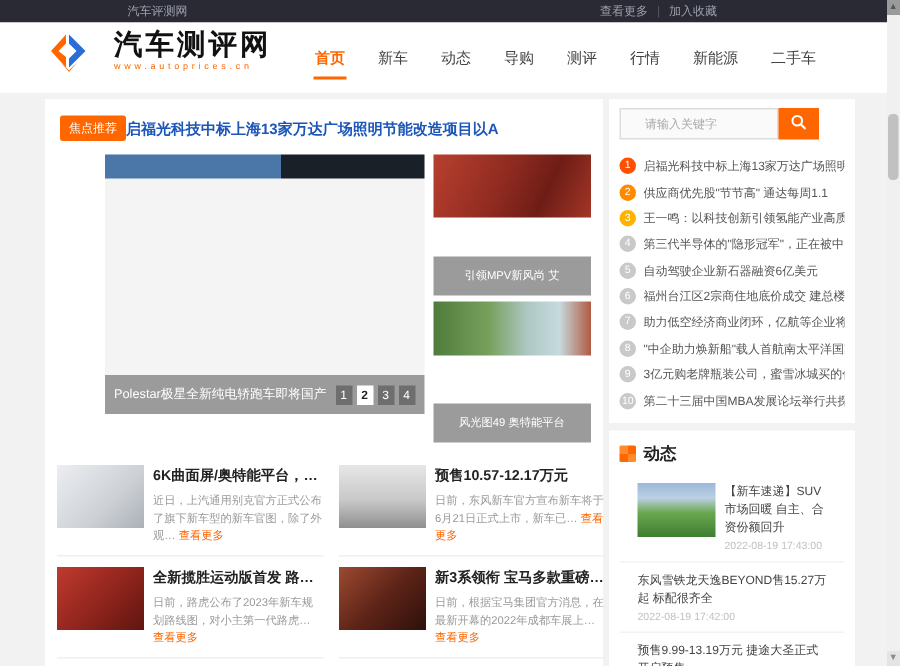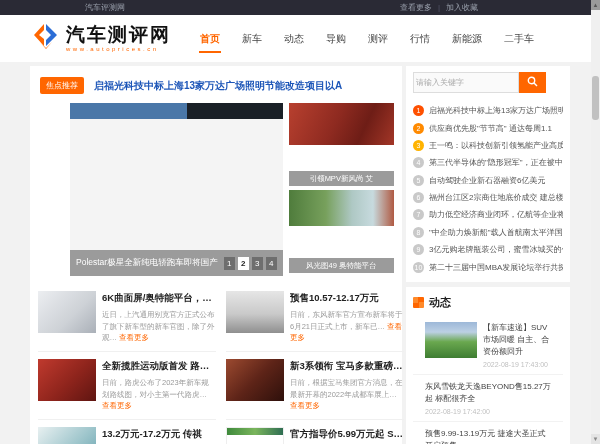--- a/index.html
+++ b/index.html
@@ -4,52 +4,52 @@
 <style>
   * { margin:0; padding:0; box-sizing:border-box; }
   html,body { width:600px; height:444px; overflow:hidden; background:#f2f2f2;
     font-family:"Liberation Sans","DejaVu Sans",sans-serif; }
   .topbar { height:15px; background:#2a2a35; color:#9aa0ac; font-size:8px;
     display:flex; align-items:center; justify-content:space-between; padding:0 32px 0 85px;gap:12px; }
   .topbar a { color:#9aa0ac; text-decoration:none; }
   .topbar .tlinks { display:flex; gap:6px; align-items:center; padding-right:90px; }
   .topbar .sep { color:#55566a; }
   .header { height:47px; background:#fff; display:flex; align-items:center; padding:0 30px; }
-  .logo { display:flex; align-items:center; gap:6px; margin-right:18px; }
+  .logo { display:flex; align-items:flex-start; gap:16px; margin-right:18px; }
   .logo-txt .t1 { font-size:19px; font-weight:bold; color:#111; letter-spacing:2px; line-height:1; }
   .logo-txt .t2 { font-size:6px; color:#ff6600; letter-spacing:2.5px; margin-top:2px; }
   .nav { display:flex; gap:0; align-items:center; }
   .nav-item { font-size:10px; color:#444; padding:8px 11px; cursor:pointer; position:relative; }
   .nav-item.active { color:#ff6600; font-weight:bold; }
   .nav-item.active::after { content:""; position:absolute; left:10px; right:10px; bottom:1px;
     height:2px; background:#ff6600; }
   .page { width:540px; margin:4px 0 0 30px; display:flex; gap:4px; }
   .colL { width:372px; background:#fff; padding:7px 8px; }
   .colR { width:164px; background:transparent; }
   .rblock { background:#fff; padding:6px 7px; }
   
-  .notice { display:flex; align-items:center; gap:10px; padding:4px 0 9px 2px; }
+  .notice { display:flex; align-items:center; gap:0; padding:4px 0 9px 2px; }
   .badge-btn { background:#ff6600; color:#fff; font-size:8px; padding:3px 6px; border-radius:2px;
     border:none; white-space:nowrap; cursor:pointer; }
   .headline { color:#1d56b8; font-size:10px; font-weight:bold; text-decoration:none;
     white-space:nowrap; overflow:hidden; }
   
   .carousel { display:flex; gap:6px; }
   .c-main { width:234px; display:flex; flex-direction:column;margin-left:32px; }
   .c-main-img { height:147px; background:#f4f4f4; position:relative; }
   .c-strip { height:16px; background:linear-gradient(90deg,#4a77a8 0 55%,#1a2027 55% 100%); }
   .c-cap { height:26px; background:#9b9b9b; color:#fff; font-size:8.5px; display:flex;
     align-items:center; padding:0 6px; gap:3px; }
   .c-cap .cap-t { flex:1; overflow:hidden; white-space:nowrap; }
   .pg { width:11px; height:13px; background:#6e6e6e; color:#fff; font-size:8px; display:flex;
     align-items:center; justify-content:center; cursor:pointer; }
   .pg.active { background:#fff; color:#222; font-weight:bold; }
   .c-side { width:116px; display:flex; flex-direction:column; }
   .s-img1 { height:42px; background:linear-gradient(115deg,#b8402f 0%,#8e2a20 45%,#6e1d16 70%,#a33627 100%); }
-  .s-cap { height:15px; background:#9b9b9b; color:#fff; font-size:7.5px; display:flex;
+  .s-cap { height:26px; background:#9b9b9b; color:#fff; font-size:7.5px; display:flex;
     align-items:center; justify-content:center; white-space:nowrap; overflow:hidden; }
   .s-cap1 { margin-top:26px; }
   .s-img2 { height:36px; margin-top:4px;
     background:linear-gradient(90deg,#4f7c3c 0%,#77a05c 35%,#aec8c4 60%,#c7dade 80%,#b05a43 100%); }
   .s-cap2 { margin-top:32px; }
   
   .articles { display:flex; gap:10px; margin-top:8px; }
   .a-col { width:178px; }
   .a-item { display:flex; gap:6px; padding:7px 0; border-bottom:1px solid #f0f0f0; }
   .a-thumb { width:58px; height:42px; flex:none; }
@@ -62,21 +62,21 @@
     background-image:linear-gradient(90deg,#3f8a3c,#7ab55c,#2f6e52); background-size:100% 7px;
     background-repeat:no-repeat; }
   .a-body { flex:1; min-width:0; }
   .a-title { font-size:9.5px; font-weight:bold; color:#222; white-space:nowrap; overflow:hidden;
     text-overflow:ellipsis; margin:1px 0 4px; }
   .a-desc { font-size:7.5px; color:#9a9a9a; line-height:1.55; }
   .more { color:#ff6600; text-decoration:none; }
   
   .search { display:flex; margin-bottom:9px; }
   .search input { width:106px; height:21px; border:1px solid #ddd; background:#fafafa;
-    font-size:8px; padding:0 2px; color:#333; outline:none; }
+    font-size:8px; padding:0 16px; color:#333; outline:none; }
   .search input::placeholder { color:#aaa; }
   .search-btn { width:27px; height:21px; background:#ff6600; border:none; display:flex;
     align-items:center; justify-content:center; cursor:pointer; }
   .rank { list-style:none; }
   .rank li { display:flex; align-items:center; gap:5px; padding:3.2px 0; }
   .rk { width:11px; height:11px; border-radius:50%; flex:none; color:#fff; font-size:7px;
     display:flex; align-items:center; justify-content:center; background:#c9c9c9; }
   .rk.n1 { background:#fe5000; } .rk.n2 { background:#ff8a00; } .rk.n3 { background:#ffb300; }
   .rank .rt { font-size:8px; color:#555; white-space:nowrap; overflow:hidden; cursor:pointer; }
   .sec-head { display:flex; align-items:center; gap:5px; padding:2px 0 6px; }

